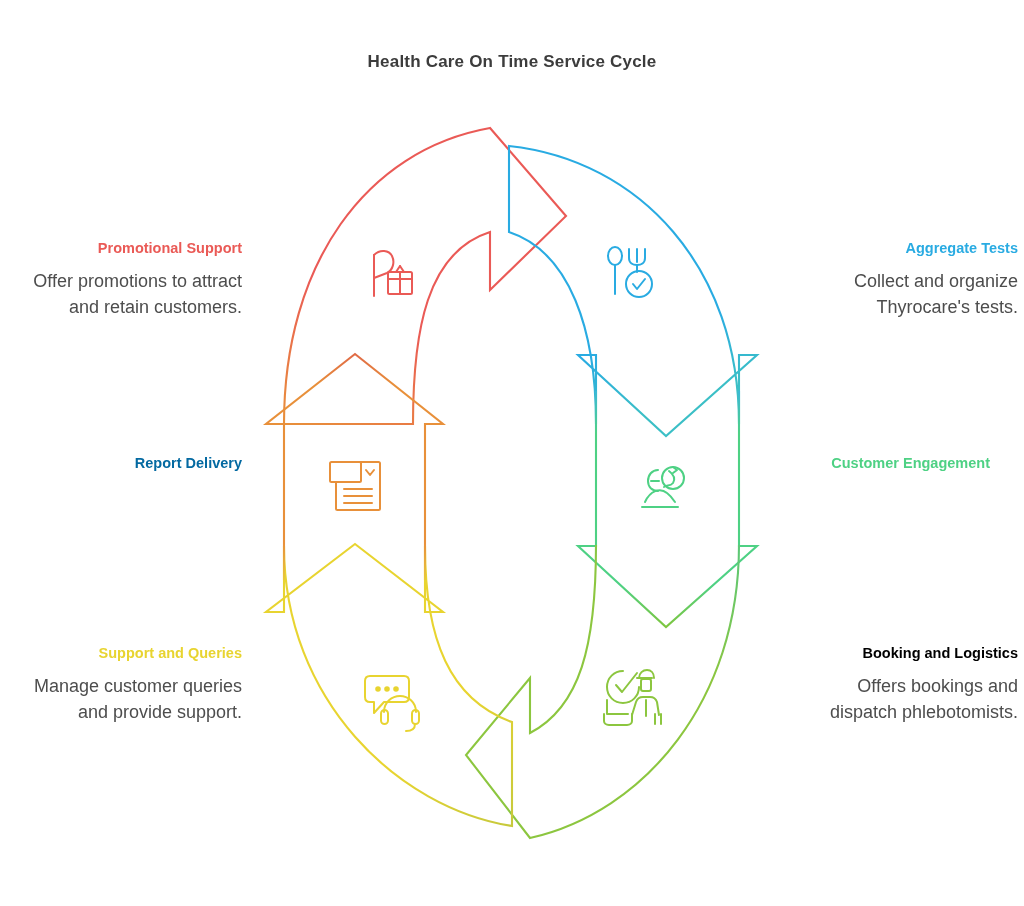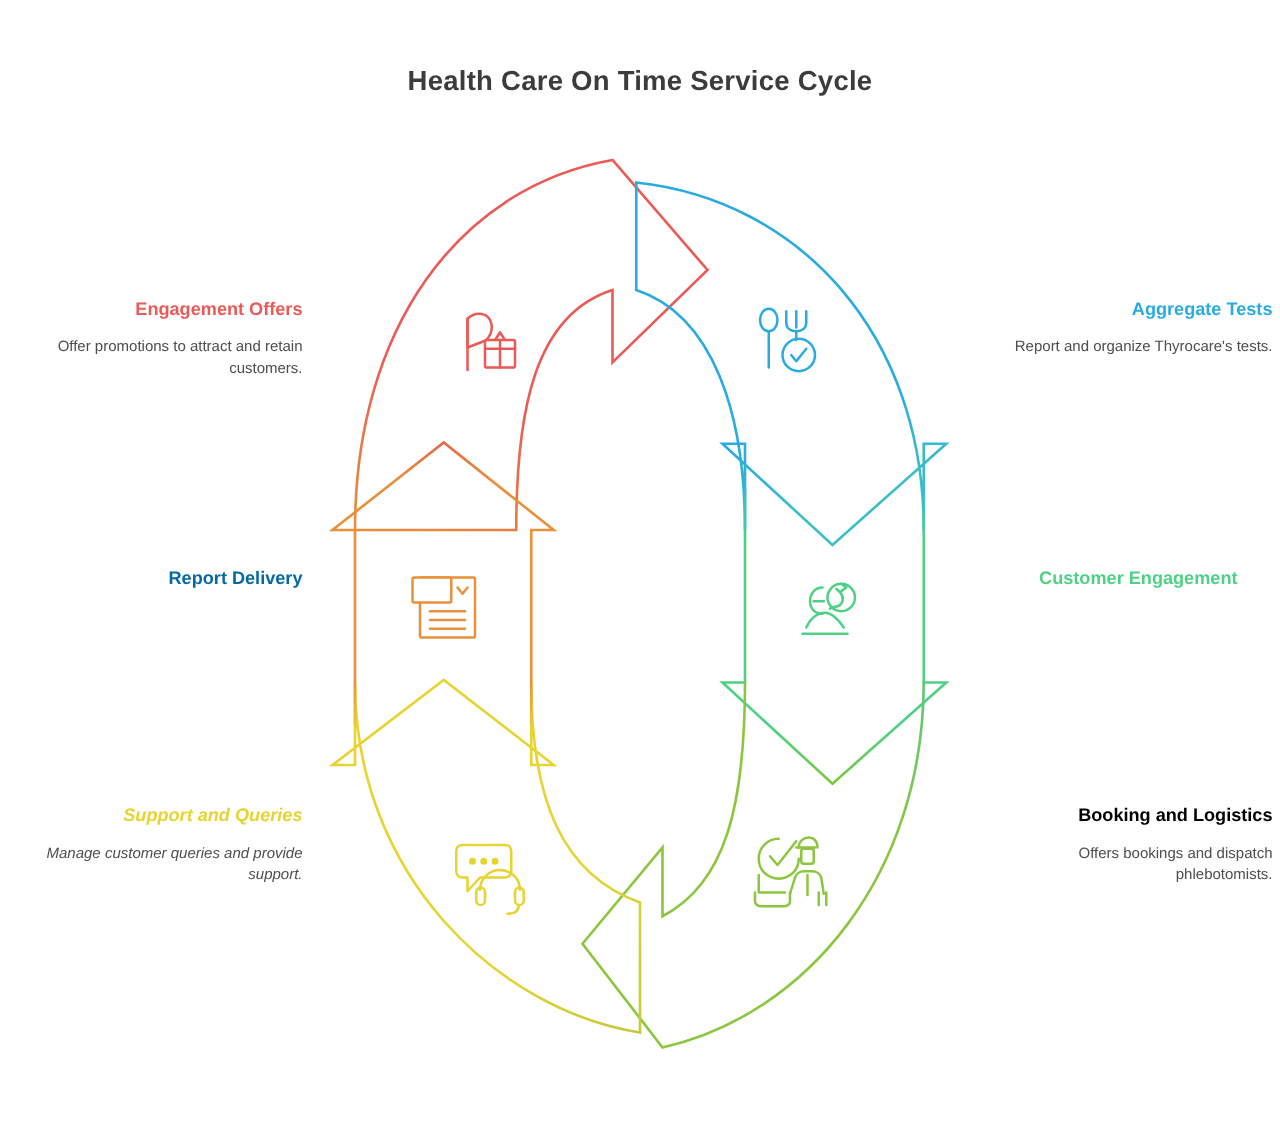--- a/index.html
+++ b/index.html
@@ -14,21 +14,21 @@
     color: #4a4a4a;
     position: relative;
     overflow: hidden;
   }
   #page-title {
     position: absolute;
     top: 52px;
     left: 0;
     width: 1024px;
     text-align: center;
-    font-size: 22px;
+    font-size: 17px;
     font-weight: bold;
     color: #3c3c3c;
     letter-spacing: 0.2px;
   }
   .diagram {
     position: absolute;
     top: 0;
     left: 0;
     width: 1024px;
     height: 906px;
@@ -39,28 +39,28 @@
   }
   .label-left  { text-align: right; }
   .label-right { text-align: right; }
   .label-title {
     font-size: 14.5px;
     font-weight: bold;
     margin-bottom: 12px;
     line-height: 1.2;
   }
   .label-desc {
-    font-size: 12px;
+    font-size: 18px;
     line-height: 1.42;
     color: #4d4d4d;
   }
   
   .lb-0 { left: 12px;  top: 240px; }
   .lb-1 { left: 12px;  top: 455px; }
-  .lb-2 { left: 12px;  top: 645px; font-style: italic; }
+  .lb-2 { left: 12px;  top: 645px; }
   
   .rb-0 { left: 788px; top: 240px; }
   .rb-1 { left: 760px; top: 455px; }
   .rb-2 { left: 788px; top: 645px; }
 </style>
 </head>
 <body>
 
 <div id="page-title">Health Care On Time Service Cycle</div>
 
@@ -226,34 +226,34 @@
     <path d="M 632 715 L 636 702 C 637 699, 640 697, 643 697 L 650 697 C 653 697, 656 699, 657 702 L 659 715"></path>
     <line x1="646" y1="700" x2="646" y2="716"></line>
     <path d="M 607 700 L 607 714 L 628 714"></path>
     <path d="M 604 714 L 604 721 C 604 723, 606 725, 609 725 L 627 725 C 630 725, 632 723, 632 721 L 632 714"></path>
     <path d="M 655 714 L 655 724"></path>
     <path d="M 661 714 L 661 724"></path>
   </g>
 </svg>
 
 <div class="label-block label-left lb-0">
-  <div class="label-title" style="color:#ea5a56">Engagement Offers</div>
+  <div class="label-title" style="color:#ea5a56">Promotional Support</div>
   <div class="label-desc">Offer promotions to attract and retain customers.</div>
 </div>
 <div class="label-block label-left lb-1">
   <div class="label-title" style="color:#0369a1">Report Delivery</div>
 </div>
 <div class="label-block label-left lb-2">
   <div class="label-title" style="color:#e8d430">Support and Queries</div>
   <div class="label-desc">Manage customer queries and provide support.</div>
 </div>
 
 <div class="label-block label-right rb-0">
   <div class="label-title" style="color:#29abe2">Aggregate Tests</div>
-  <div class="label-desc">Report and organize Thyrocare's tests.</div>
+  <div class="label-desc">Collect and organize Thyrocare's tests.</div>
 </div>
 <div class="label-block label-right rb-1">
   <div class="label-title" style="color:#4ed184">Customer Engagement</div>
 </div>
 <div class="label-block label-right rb-2">
   <div class="label-title" style="color:#000000">Booking and Logistics</div>
   <div class="label-desc">Offers bookings and dispatch phlebotomists.</div>
 </div>
 
 </body></html>

